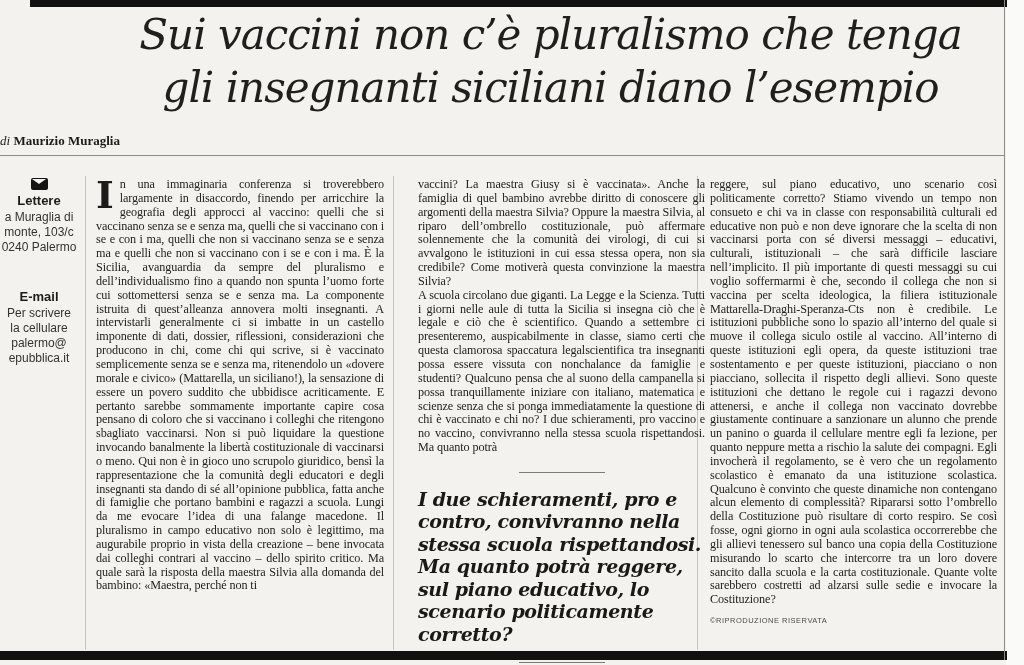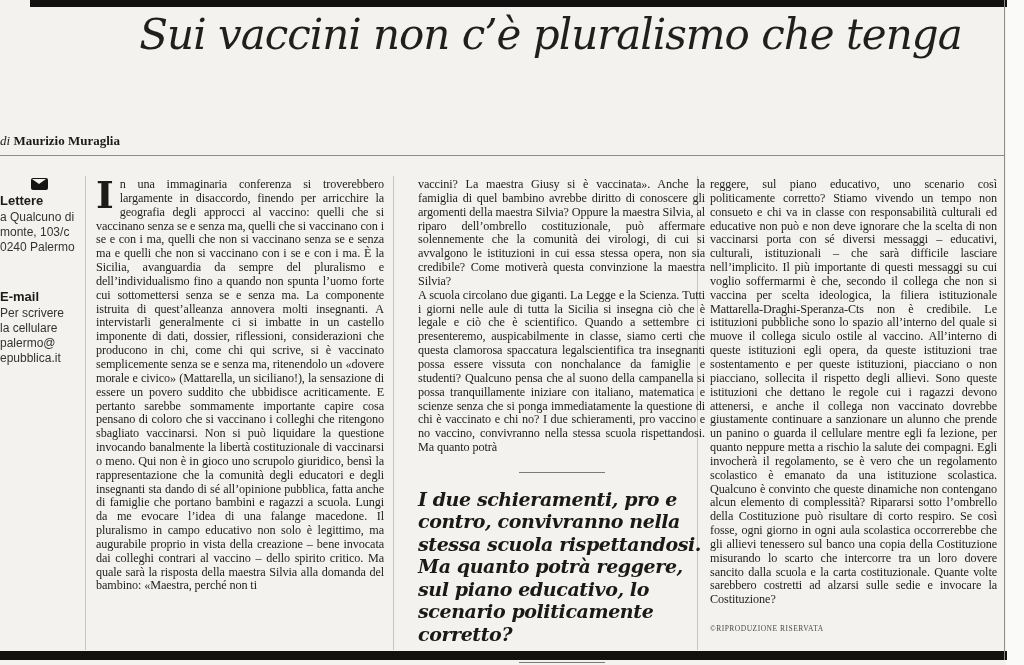--- a/index.html
+++ b/index.html
@@ -14,21 +14,21 @@
   .headline{position:absolute;left:0;top:8px;width:1005px;margin:0;text-align:center;
     font-family:"DejaVu Serif","Liberation Serif",serif;font-style:italic;font-weight:500;
     font-size:42px;line-height:53px;color:#211f1d;letter-spacing:-1px;padding-left:48px;}
   .byline{position:absolute;left:0;top:133px;width:1005px;
     font-size:13px;color:#1c1b19;}
   .byline .by-prefix{font-style:italic;}
   .byline .by-name{font-weight:bold;}
   .header-rule{position:absolute;left:0;top:155px;width:1005px;height:1px;background:#8d8b88;}
 
   
-  .sidebar{position:absolute;left:0;top:178px;width:78px;text-align:left;
+  .sidebar{position:absolute;left:0;top:178px;width:78px;text-align:center;
     font-family:"Liberation Sans",sans-serif;color:#2a2927;}
   .envelope-shape{width:17px;height:12px;background:#151413;border-radius:2px;position:relative;margin:0 auto 3px;}
   .envelope-shape::after{content:'';position:absolute;top:1px;left:1.5px;
     border-left:7px solid transparent;border-right:7px solid transparent;border-top:5.5px solid #f3f2ef;}
   .sb-title{font-weight:bold;font-size:13px;margin-bottom:2px;color:#1c1b19;}
   .sb-line{font-size:12px;line-height:15px;color:#343331;}
   .sb-gap{height:34px;}
 
   
   .vrule{position:absolute;top:176px;height:474px;width:1px;background:#c7c5c2;}
@@ -46,43 +46,44 @@
   .body-text{margin:0;text-align:justify;font-size:12.2px;line-height:13.85px;
     color:#242220;letter-spacing:-0.1px;}
   .dropcap{float:left;font-size:38px;line-height:29px;padding:2px 6px 0 0;
     font-weight:bold;color:#1c1b19;font-family:"DejaVu Serif",serif;}
 
   .pq-rule{width:86px;height:1px;background:#7d7b78;margin:17px auto 0;}
   .pullquote{margin:15px auto 0;width:287px;text-align:left;
     font-family:"DejaVu Serif","Liberation Serif",serif;font-style:italic;font-weight:bold;
     font-size:19px;line-height:22.5px;color:#1a1917;letter-spacing:-0.4px;}
 
-  .copyright{margin-top:17px;font-family:Liberation Serif, serif;font-size:7.5px;
+  .copyright{margin-top:9px;font-family:Liberation Sans, sans-serif;font-size:7.5px;
     color:#4c4b49;letter-spacing:0.5px;}
 </style>
 </head>
 <body>
 
 <div class="page">
   <div class="outer-margin"></div>
   <div class="top-bar"></div>
 
   <h1 class="headline">
     <span>Sui vaccini non c’è pluralismo che tenga</span><br>
+    <span>gli insegnanti siciliani diano l’esempio</span>
   </h1>
   <div class="byline">
     <span class="by-prefix">di</span>
     <span class="by-name">Maurizio Muraglia</span>
   </div>
   <div class="header-rule"></div>
 
   <aside class="sidebar">
     <div class="envelope-shape"></div>
     <div class="sb-title">Lettere</div>
-    <div class="sb-line">a Qualcuno di</div>
+    <div class="sb-line">a Muraglia di</div>
     <div class="sb-line">monte, 103/c</div>
     <div class="sb-line">0240 Palermo</div>
     <div class="sb-gap"></div>
     <div class="sb-title">E-mail</div>
     <div class="sb-line">Per scrivere</div>
     <div class="sb-line">la cellulare</div>
     <div class="sb-line">palermo@</div>
     <div class="sb-line">epubblica.it</div>
   </aside>
 

